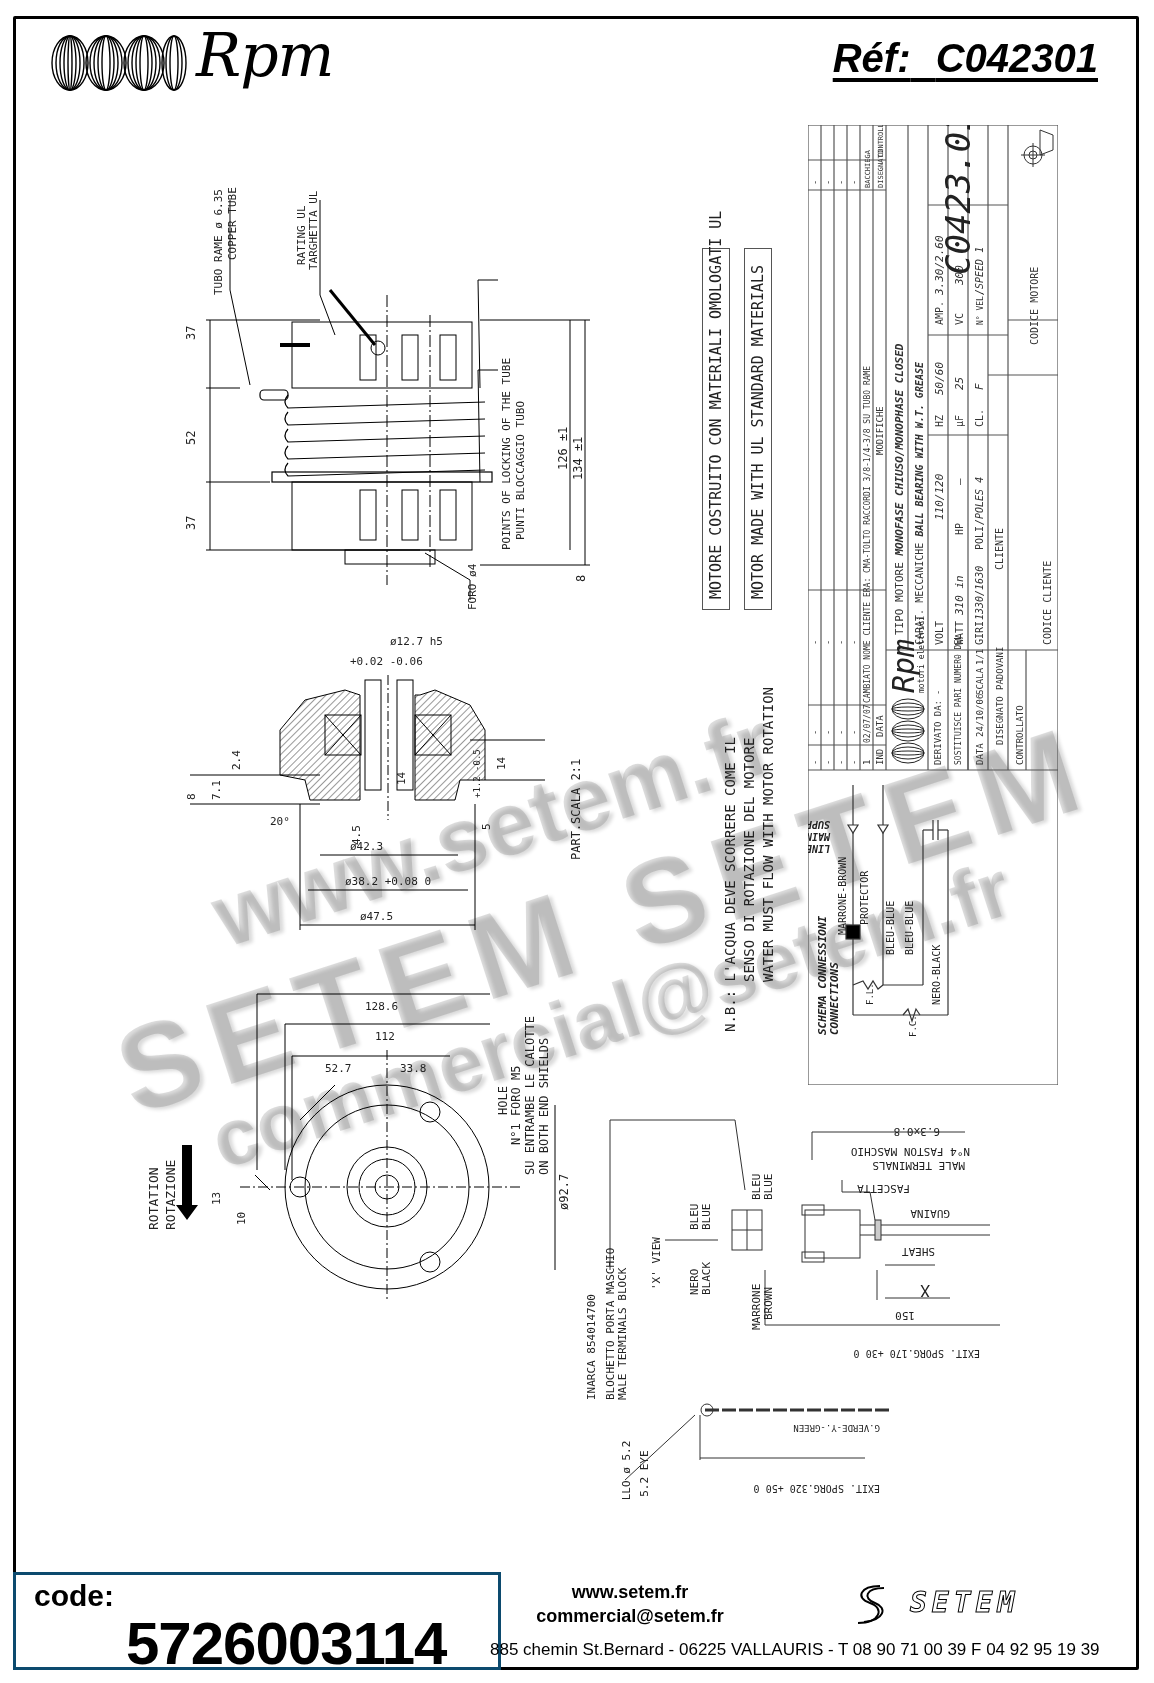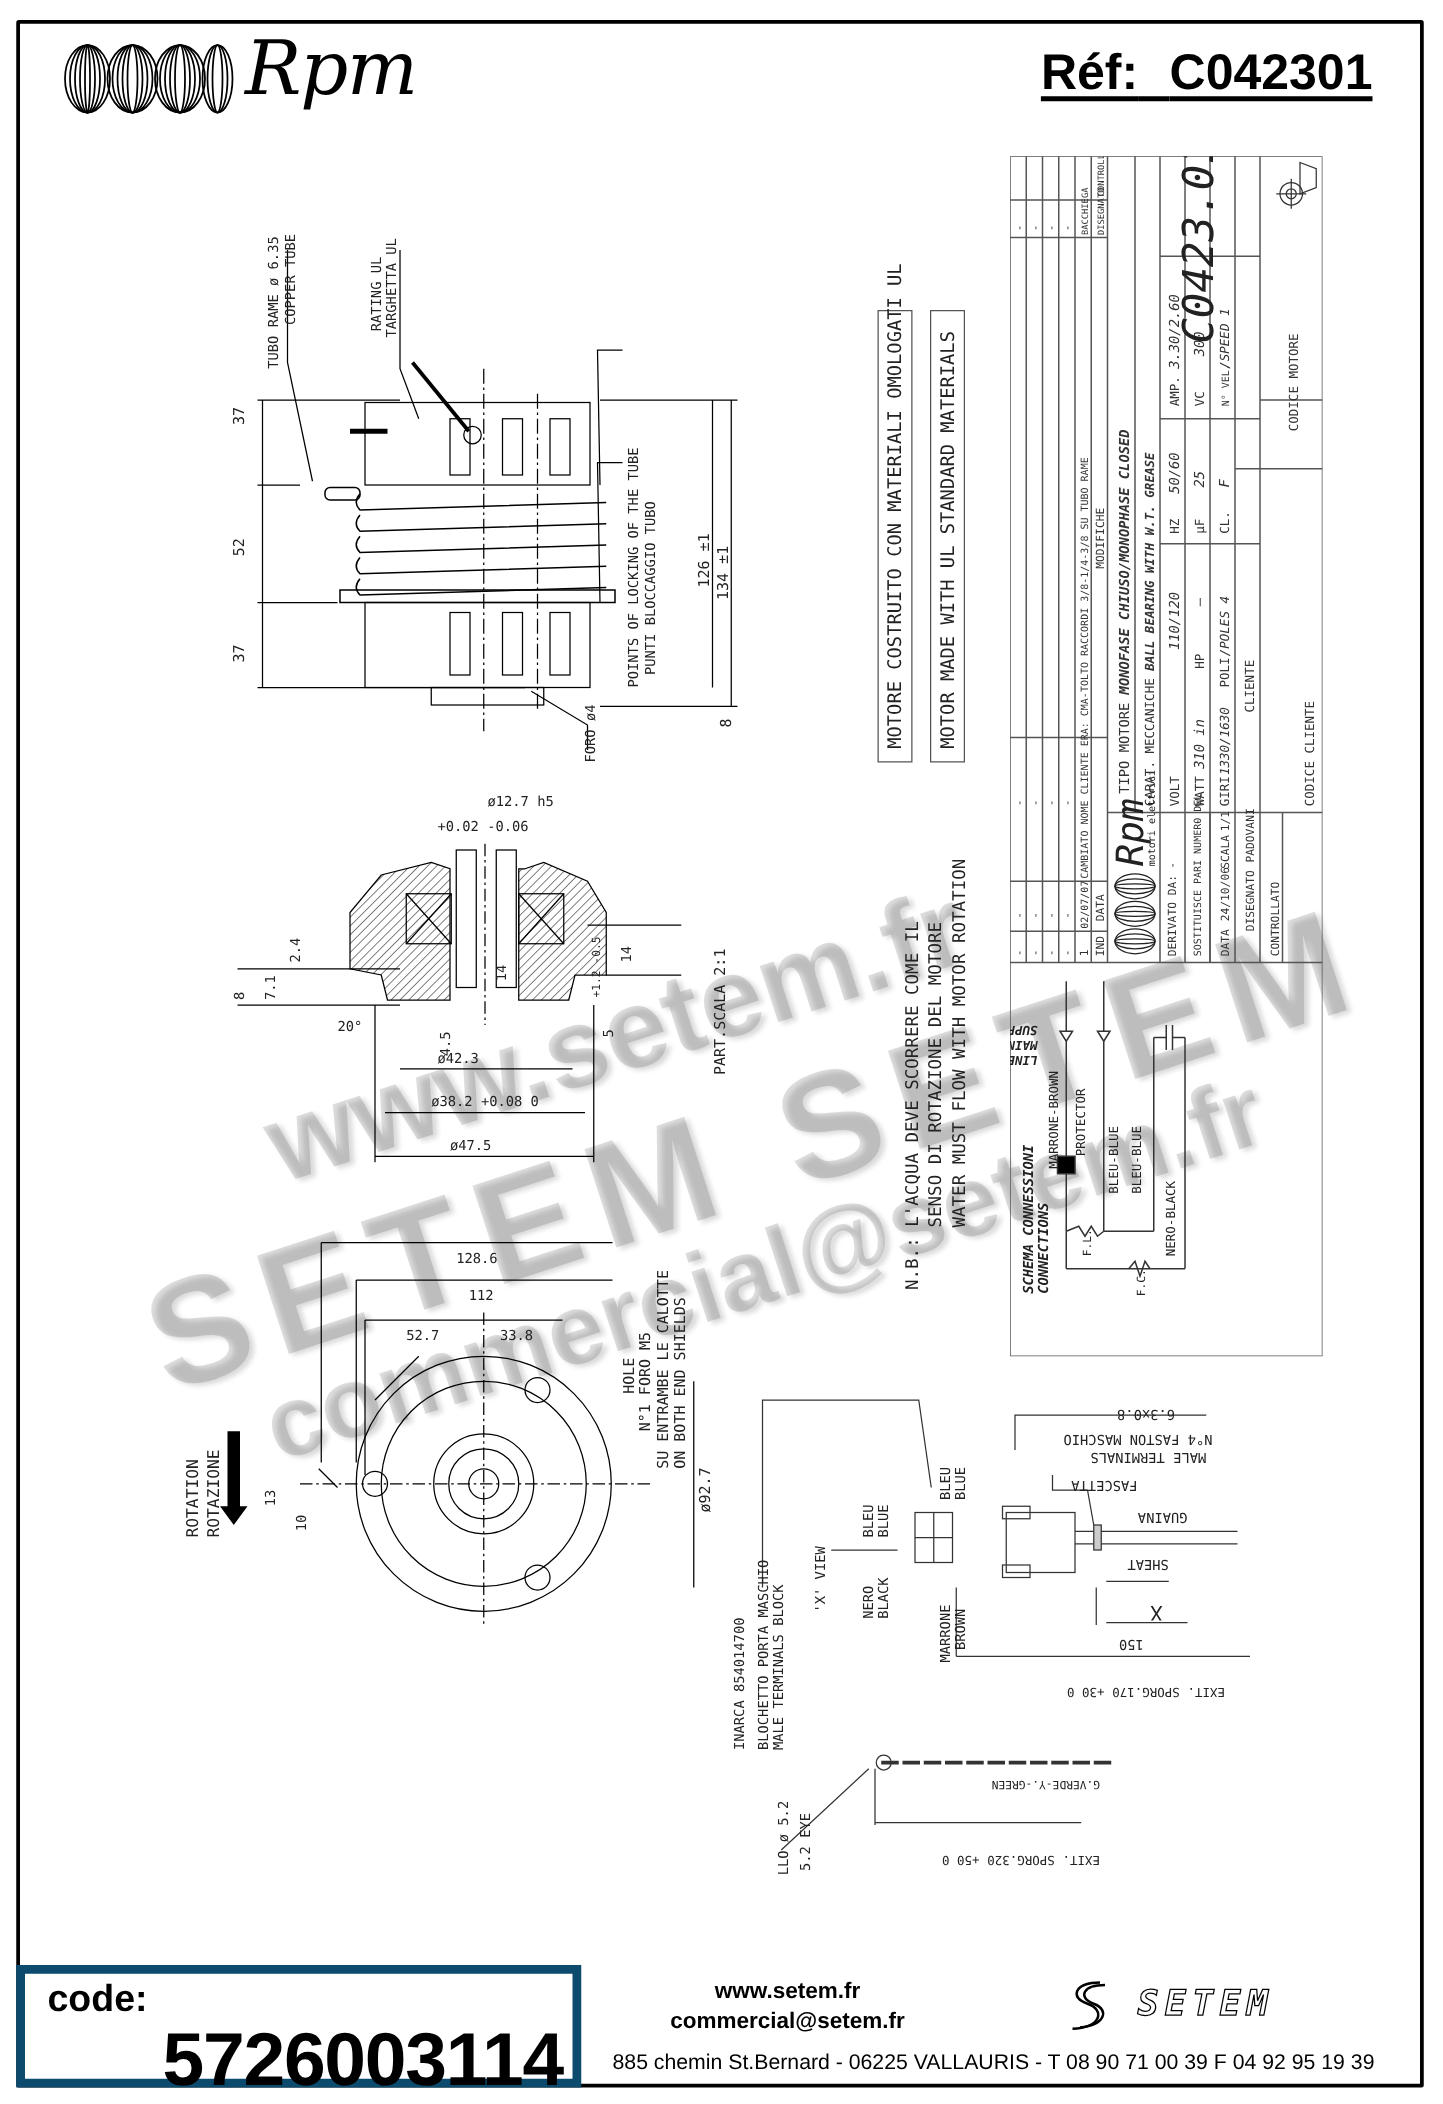--- a/index.html
+++ b/index.html
@@ -2,25 +2,25 @@
 <html><head>
 <meta charset="utf-8">
 <style>
   html,body{margin:0;padding:0;background:#fff;}
   body{width:1154px;height:1683px;position:relative;overflow:hidden;font-family:"Liberation Sans",sans-serif;color:#000;}
   .frame{position:absolute;left:13px;top:16px;width:1126px;height:1654px;border:3px solid #000;box-sizing:border-box;border-radius:2px;}
   .abs{position:absolute;}
   .logo-rpm{left:48px;top:28px;width:320px;height:70px;}
   .logo-coils{position:absolute;left:0;top:6px;width:140px;height:58px;}
   .logo-text{position:absolute;left:148px;top:-8px;font-family:"DejaVu Serif",serif;font-style:italic;font-size:60px;letter-spacing:-1px;}
-  .ref{right:56px;top:36px;font-weight:bold;font-size:40px;text-decoration:underline;text-underline-offset:6px;word-spacing:14px;text-align:right;}
+  .ref{right:56px;top:36px;font-weight:bold;font-style:italic;font-size:40px;text-decoration:underline;text-underline-offset:6px;word-spacing:14px;text-align:right;}
   .rot{transform-origin:0 0;transform:rotate(-90deg);white-space:nowrap;}
   .mono{font-family:"DejaVu Sans Mono",monospace;}
   .note-box{border:1.5px solid #555;padding:4px 10px;font-family:"DejaVu Sans Mono",monospace;font-size:15px;color:#222;}
-  .footer-code{position:absolute;left:13px;top:1572px;width:452px;height:98px;border:7px solid #0c4a6e;box-sizing:border-box;}
+  .footer-code{position:absolute;left:13px;top:1572px;width:488px;height:98px;border:3px solid #0c4a6e;box-sizing:border-box;}
   .code-label{position:absolute;left:18px;top:4px;font-size:30px;font-weight:bold;}
   .code-value{position:absolute;left:110px;top:34px;font-size:60px;font-weight:bold;letter-spacing:-1px;}
   .footer-web{position:absolute;left:490px;top:1580px;width:280px;text-align:center;font-size:18px;font-weight:bold;line-height:24px;}
   .footer-addr{position:absolute;left:490px;top:1640px;font-size:17px;white-space:nowrap;}
   .setem-logo{position:absolute;left:850px;top:1578px;width:260px;height:50px;}
   .watermark{position:absolute;font-weight:bold;color:rgba(0,0,0,0.13);text-shadow:3px 3px 4px rgba(0,0,0,0.15);transform-origin:0 0;white-space:nowrap;pointer-events:none;}
   svg text{font-family:"DejaVu Sans Mono",monospace;}
 </style>
 </head>
 <body>

